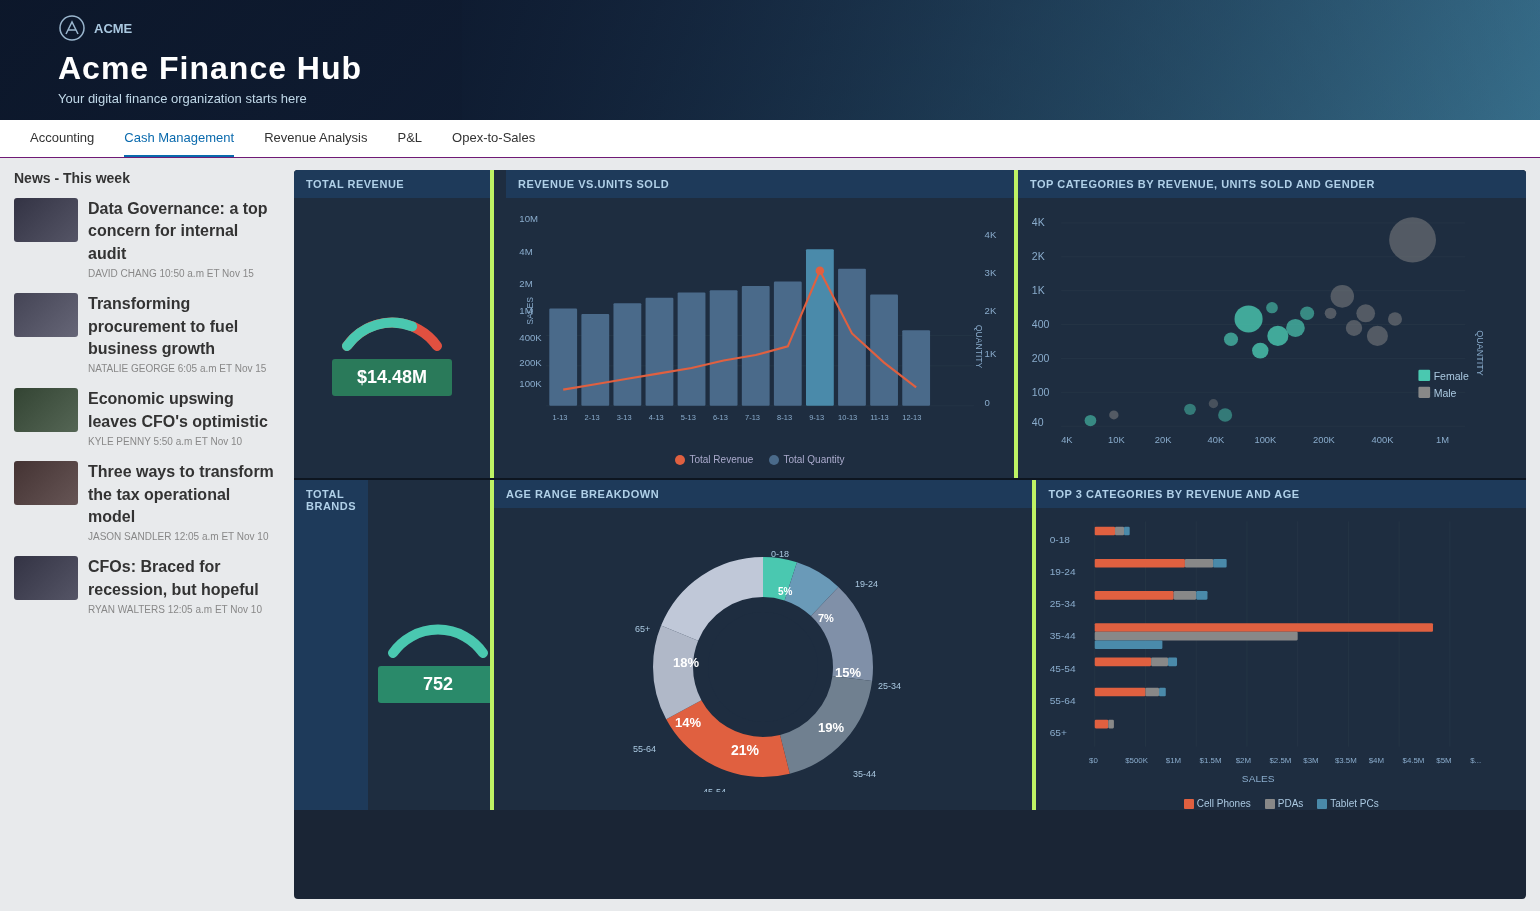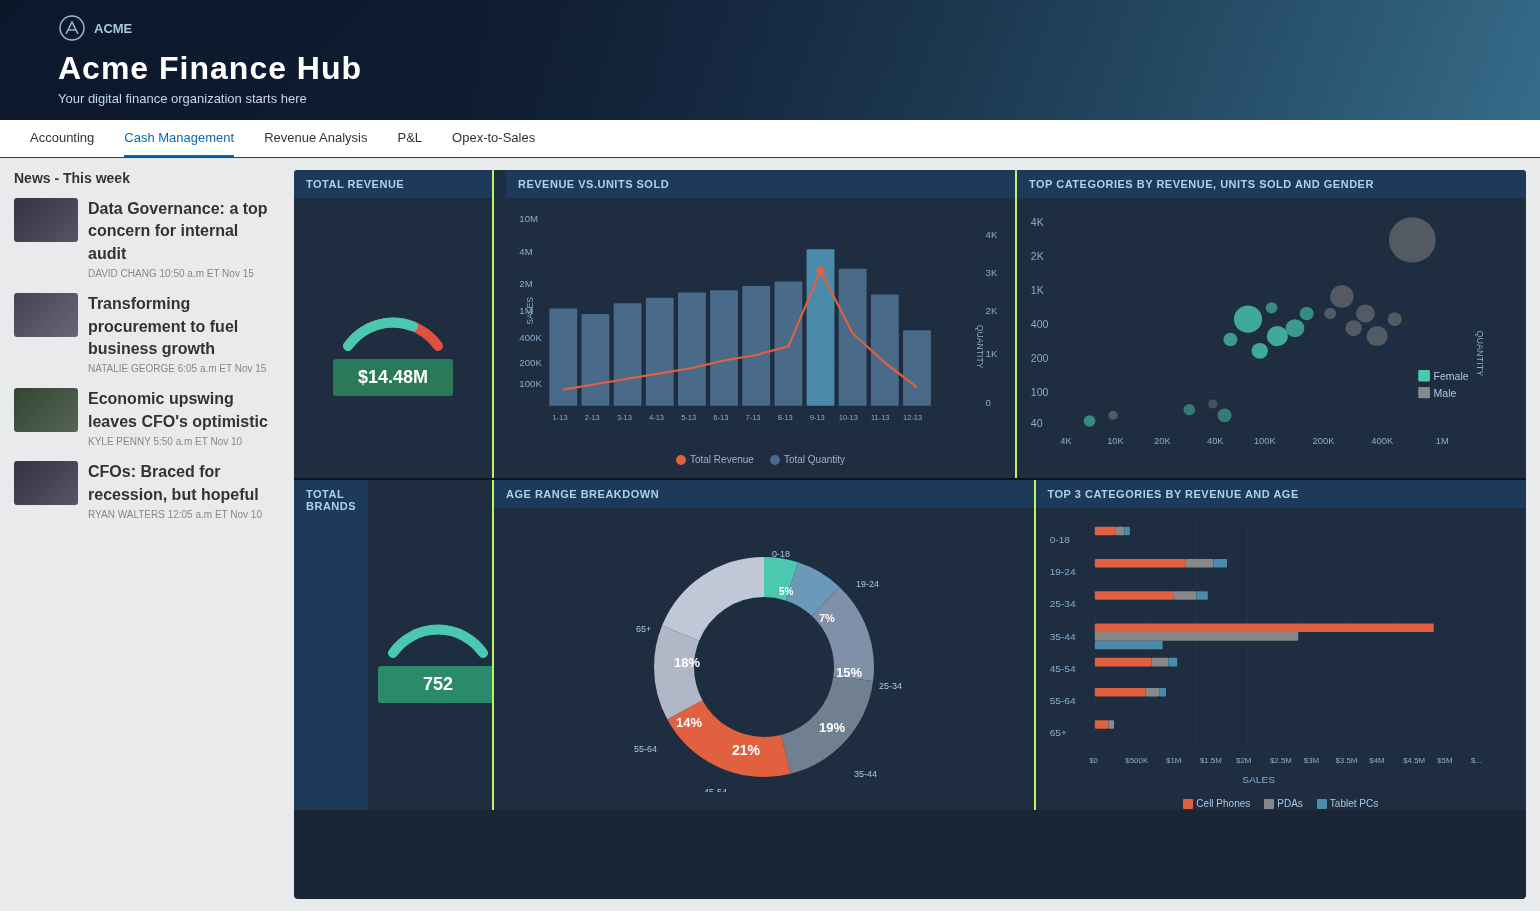--- a/index.html
+++ b/index.html
@@ -115,21 +115,21 @@
       border-bottom: 2px solid #0d1520;
     }
     .dash-row-2 {
       display: flex;
       height: 330px;
     }
 
     
     .dash-panel {
       background: #1e2d40;
-      border-right: 2px solid #bef264;
+      border-right: 4px solid #bef264;
       display: flex;
       flex-direction: column;
       overflow: hidden;
     }
     .dash-panel:last-child { border-right: none; }
 
     .panel-header {
       background: #1e3a5a;
       color: #b0d0e8;
       font-size: 11px;
@@ -272,20 +272,29 @@
     <div class="news-item">
       <div class="news-thumb">
           <div class="news-thumb-img news-thumb-3"></div>
         </div>
       <div class="news-text">
         <div class="news-headline">Economic upswing leaves CFO's optimistic</div>
         <div class="news-meta">KYLE PENNY   5:50 a.m ET Nov 10</div>
       </div>
     </div>
 
+    <div class="news-item">
+      <div class="news-thumb">
+          <div class="news-thumb-img news-thumb-4"></div>
+        </div>
+      <div class="news-text">
+        <div class="news-headline">Three ways to transform the tax operational model</div>
+        <div class="news-meta">JASON SANDLER   12:05 a.m ET Nov 10</div>
+      </div>
+    </div>
 
     <div class="news-item">
       <div class="news-thumb">
           <div class="news-thumb-img news-thumb-5"></div>
         </div>
       <div class="news-text">
         <div class="news-headline">CFOs: Braced for recession, but hopeful</div>
         <div class="news-meta">RYAN WALTERS   12:05 a.m ET Nov 10</div>
       </div>
     </div>

